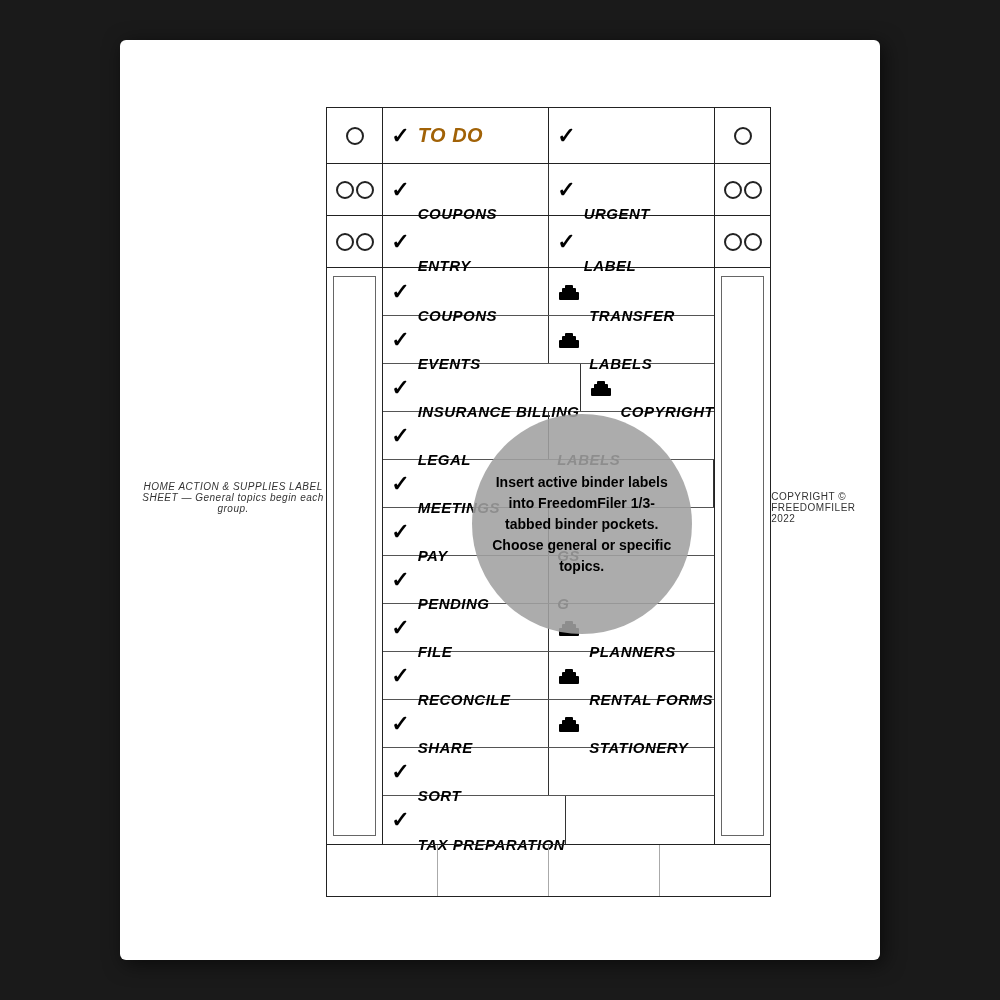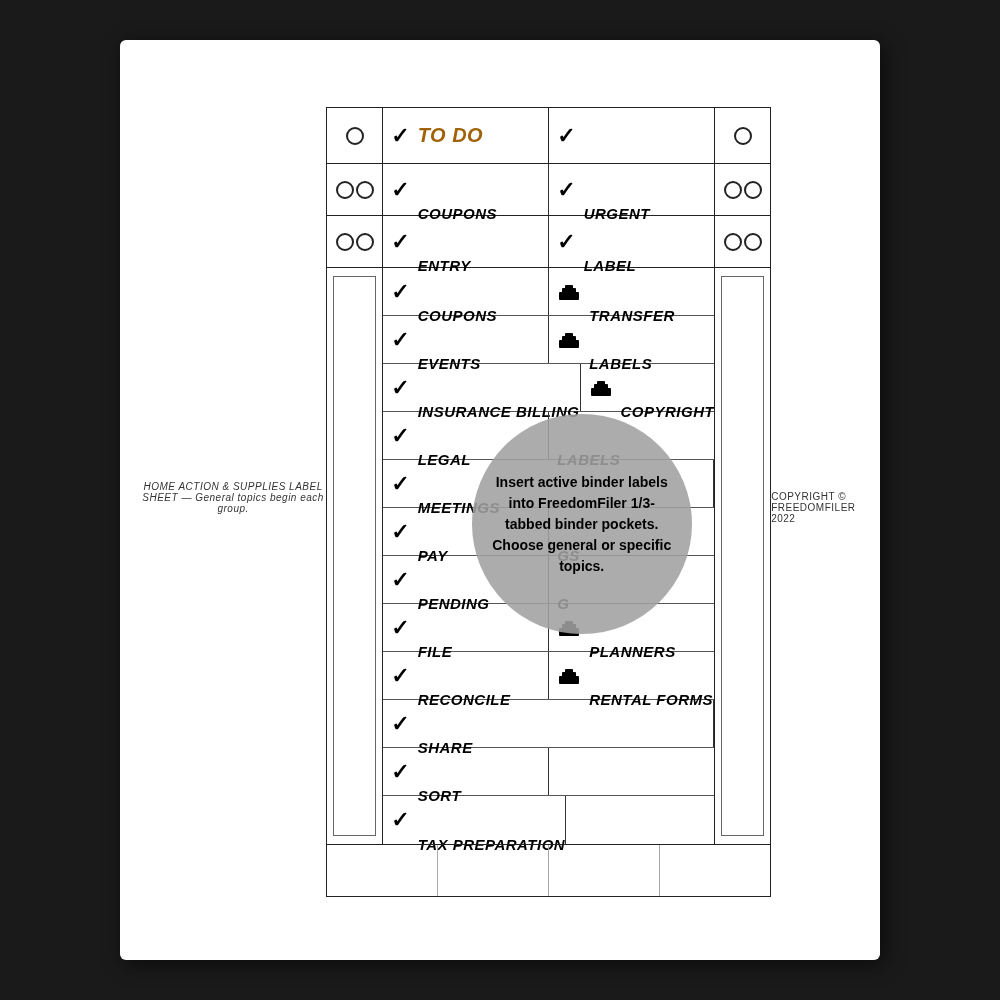--- a/index.html
+++ b/index.html
@@ -445,20 +445,30 @@
             </span>
             <span class="label-text">RENTAL FORMS</span>
           </div>
         </div>
 
         <div class="label-row">
           <div class="cell-left">
             <span class="icon-check">✓</span>
             <span class="label-text">SHARE</span>
           </div>
+          <div class="cell-right">
+            <span class="icon-tray">
+              <svg class="tray-svg" viewBox="0 0 24 20" fill="#000">
+                <rect x="2" y="10" width="20" height="8" rx="1"></rect>
+                <rect x="5" y="6" width="14" height="5" rx="1"></rect>
+                <rect x="8" y="3" width="8" height="4" rx="1"></rect>
+              </svg>
+            </span>
+            <span class="label-text">STATIONERY</span>
+          </div>
         </div>
 
         <div class="label-row">
           <div class="cell-left">
             <span class="icon-check">✓</span>
             <span class="label-text">SORT</span>
           </div>
           <div class="cell-right"></div>
         </div>
 

